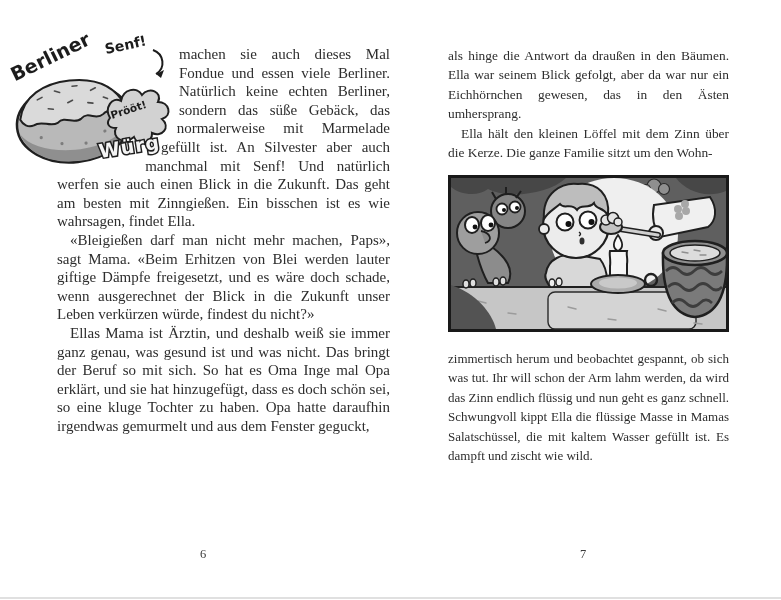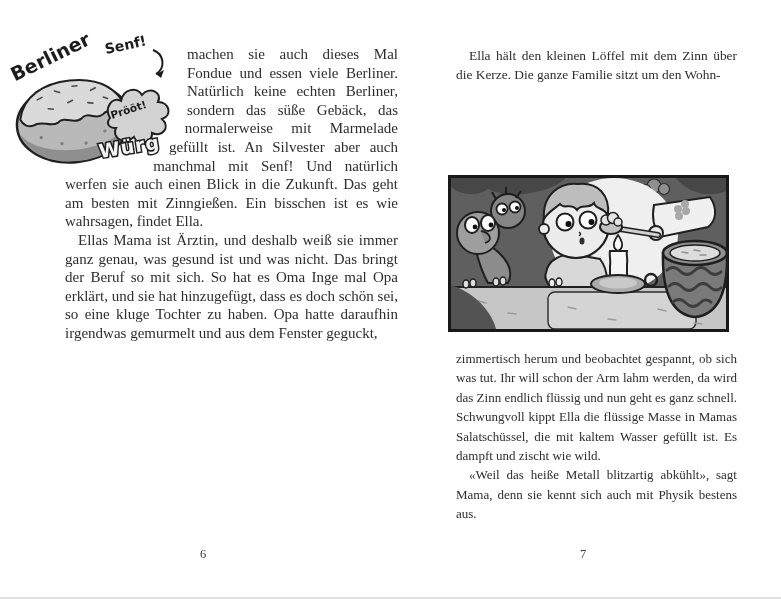--- a/index.html
+++ b/index.html
@@ -3,21 +3,21 @@
 <meta charset="utf-8">
 <style>
   html,body{margin:0;padding:0;background:#ffffff;}
   .spread{
     position:relative;width:781px;height:600px;background:#ffffff;overflow:hidden;
     font-family:"Liberation Serif", serif;color:#2d2d2d;
   }
   .scan-edge{position:absolute;left:0;top:597px;width:781px;height:2px;background:#e0e0e0;}
 
   
-  .col{position:absolute;text-align:justify;margin-left:8px;}
+  .col{position:absolute;text-align:justify;}
   .col p{margin:0;}
   .col p.indent{text-indent:13px;}
   .col-left{left:57px;top:45px;width:333px;font-size:15px;line-height:18.6px;}
   .donut-spacer{
     float:left;width:122px;height:112px;
     shape-outside:polygon(0 0,100% 0,100% 64%,86% 82%,72% 100%,0 100%);
   }
   .col-right-top{left:448px;top:46px;width:281px;font-size:13.4px;line-height:19.4px;}
   .col-right-bottom{left:448px;top:349px;width:281px;font-size:13px;line-height:19.4px;}
 
@@ -67,29 +67,31 @@
       <text class="hand" x="100" y="20" font-size="14" transform="rotate(-12 100 20)">Senf!</text>
       <path d="M147 16 C158 20 160 34 150 40" fill="none" stroke="#1c1c1c" stroke-width="2"></path>
       <path d="M150 40 l8 -4 l-3 8 Z" fill="#1c1c1c"></path>
       <text class="hand" x="106" y="85" font-size="10.5" transform="rotate(-18 106 85)">Prööt!</text>
       <text class="bubble" x="94" y="124" font-size="19" transform="rotate(-9 94 124)">Würg</text>
     </svg>
 
     <div class="col col-left">
       <div class="donut-spacer"></div>
       <p>machen sie auch dieses Mal Fondue und essen viele Berliner. Natürlich keine echten Berliner, sondern das süße Gebäck, das normalerweise mit Marmelade gefüllt ist. An Silvester aber auch manchmal mit Senf! Und natürlich werfen sie auch einen Blick in die Zukunft. Das geht am besten mit Zinngießen. Ein bisschen ist es wie wahrsagen, findet Ella.</p>
+      <p class="indent">«Bleigießen darf man nicht mehr machen, Paps», sagt Mama. «Beim Erhitzen von Blei werden lauter giftige Dämpfe freigesetzt, und es wäre doch schade, wenn ausgerechnet der Blick in die Zukunft unser Leben verkürzen würde, findest du nicht?»</p>
       <p class="indent">Ellas Mama ist Ärztin, und deshalb weiß sie immer ganz genau, was gesund ist und was nicht. Das bringt der Beruf so mit sich. So hat es Oma Inge mal Opa erklärt, und sie hat hinzugefügt, dass es doch schön sei, so eine kluge Tochter zu haben. Opa hatte daraufhin irgendwas gemurmelt und aus dem Fenster geguckt,</p>
     </div>
 
     <div class="pagenum pagenum-left">6</div>
   </div>
 
   <div>
 
     <div class="col col-right-top">
+      <p>als hinge die Antwort da draußen in den Bäumen. Ella war seinem Blick gefolgt, aber da war nur ein Eichhörnchen gewesen, das in den Ästen umhersprang.</p>
       <p class="indent">Ella hält den kleinen Löffel mit dem Zinn über die Kerze. Die ganze Familie sitzt um den Wohn-</p>
     </div>
 
     <svg class="scene-illo" viewBox="0 0 281 157">
       <rect x="1.5" y="1.5" width="278" height="154" fill="#5f5f5f" stroke="#191919" stroke-width="3"></rect>
 
       <path d="M3 3 H118 C100 20 58 24 40 14 C30 22 12 20 3 12 Z" fill="#474747"></path>
       <path d="M228 3 H278 V16 C258 24 238 16 228 3 Z" fill="#474747"></path>
       <g fill="#8f8f8f" stroke="#2a2a2a" stroke-width="1.2">
         <circle cx="206" cy="11" r="7"></circle>
@@ -192,20 +194,19 @@
         <g stroke="#8f8f8f" stroke-width="1.3" stroke-linecap="round">
           <path d="M234 77 l6 1"></path>
             <path d="M246 75 l6 1"></path>
             <path d="M252 80 l6 0"></path>
         </g>
       </g>
     </svg>
 
     <div class="col col-right-bottom">
       <p>zimmertisch herum und beobachtet gespannt, ob sich was tut. Ihr will schon der Arm lahm werden, da wird das Zinn endlich flüssig und nun geht es ganz schnell. Schwungvoll kippt Ella die flüssige Masse in Mamas Salatschüssel, die mit kaltem Wasser gefüllt ist. Es dampft und zischt wie wild.</p>
-      <p class="indent">«Weil das heiße Metall blitzartig abkühlt», sagt Mama, denn sie kennt sich auch mit Physik bestens aus.</p>
     </div>
 
     <div class="pagenum pagenum-right">7</div>
   </div>
 
   <div class="scan-edge"></div>
 </div>
 
 </body></html>

